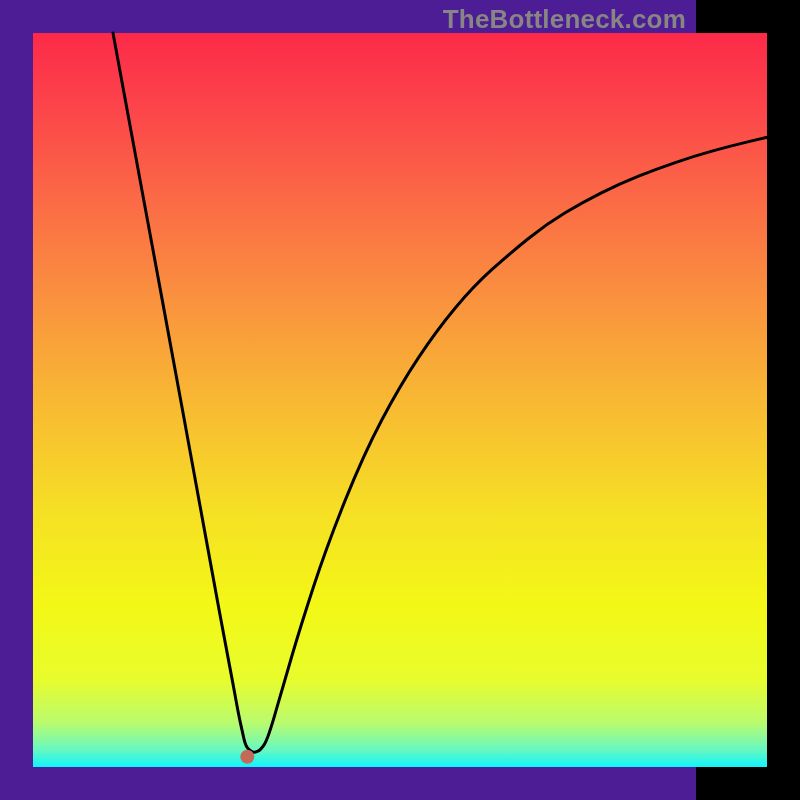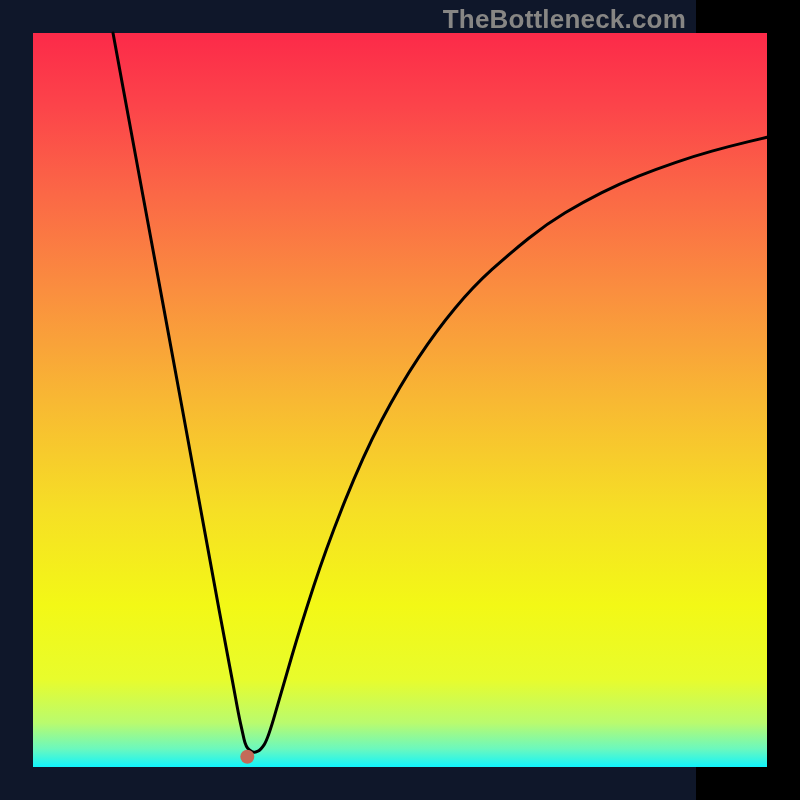--- a/index.html
+++ b/index.html
@@ -7,21 +7,21 @@
     padding: 0;
     width: 800px;
     height: 800px;
     background: #000;
     overflow: hidden;
   }
   .frame {
     position: relative;
     width: 696px;
     height: 800px;
-    background: #0f172a;
+    background: #4c1d95;
   }
   .watermark {
     position: absolute;
     top: 4px;
     right: 10px;
     font-family: Arial, Helvetica, sans-serif;
     font-size: 26px;
     font-weight: 600;
     color: #878684;
     letter-spacing: 0.2px;

